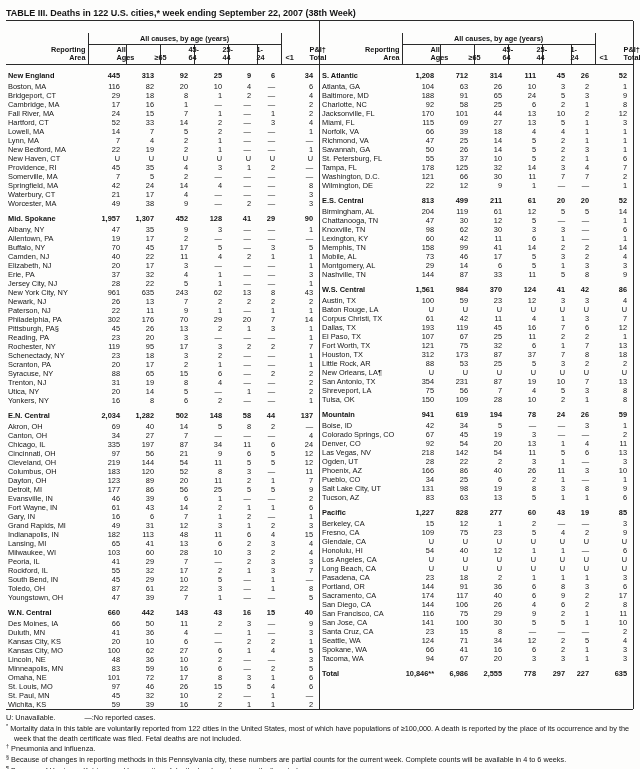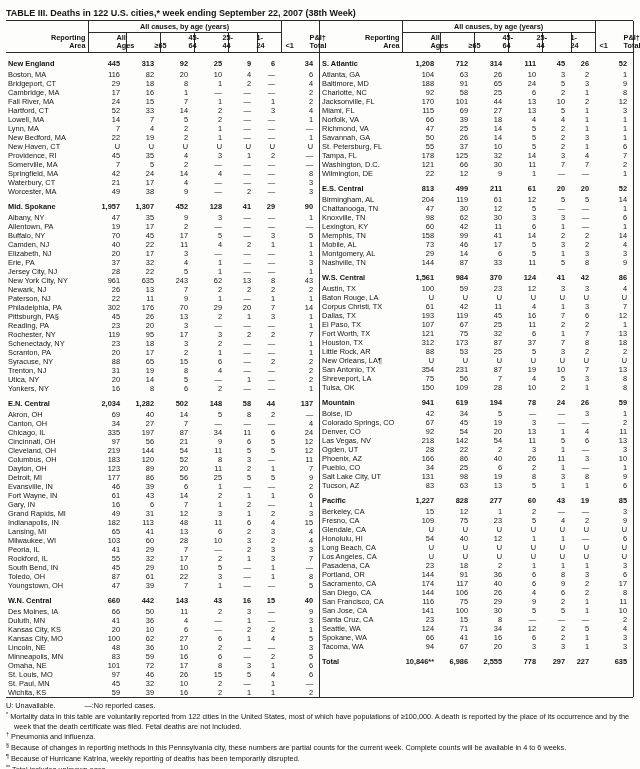--- a/index.html
+++ b/index.html
@@ -23,20 +23,21 @@
     border-top: 1px solid #2a2a2a;
     border-bottom: 1px solid #2a2a2a;
   }
   .half { width: 50%; }
   .half.left { border-right: 1px solid #2a2a2a; }
   .half.right { border-right: 1px solid #2a2a2a; }
   table {
     width: 100%;
     border-collapse: collapse;
     table-layout: fixed;
+    margin-top: 12px;
   }
   col.c-area { width: 82px; }
   col.c-all  { width: 38px; }
   col.c-65   { width: 34px; }
   col.c-4564 { width: 34px; }
   col.c-2544 { width: 34px; }
   col.c-124  { width: 29px; }
   col.c-lt1  { width: 24px; }
   col.c-pi   { width: 38px; }
   thead th {
@@ -1327,31 +1328,31 @@
               <td class="area">Honolulu, HI</td>
               <td class="num">54</td>
               <td class="num">40</td>
               <td class="num">12</td>
               <td class="num">1</td>
               <td class="num">1</td>
               <td class="num">—</td>
               <td class="num">6</td>
             </tr>
             <tr>
+              <td class="area">Los Angeles, CA</td>
+              <td class="num">U</td>
+              <td class="num">U</td>
+              <td class="num">U</td>
+              <td class="num">U</td>
+              <td class="num">U</td>
+              <td class="num">U</td>
+              <td class="num">U</td>
+            </tr>
+            <tr>
               <td class="area">Long Beach, CA</td>
-              <td class="num">U</td>
-              <td class="num">U</td>
-              <td class="num">U</td>
-              <td class="num">U</td>
-              <td class="num">U</td>
-              <td class="num">U</td>
-              <td class="num">U</td>
-            </tr>
-            <tr>
-              <td class="area">Los Angeles, CA</td>
               <td class="num">U</td>
               <td class="num">U</td>
               <td class="num">U</td>
               <td class="num">U</td>
               <td class="num">U</td>
               <td class="num">U</td>
               <td class="num">U</td>
             </tr>
             <tr>
               <td class="area">Pasadena, CA</td>

